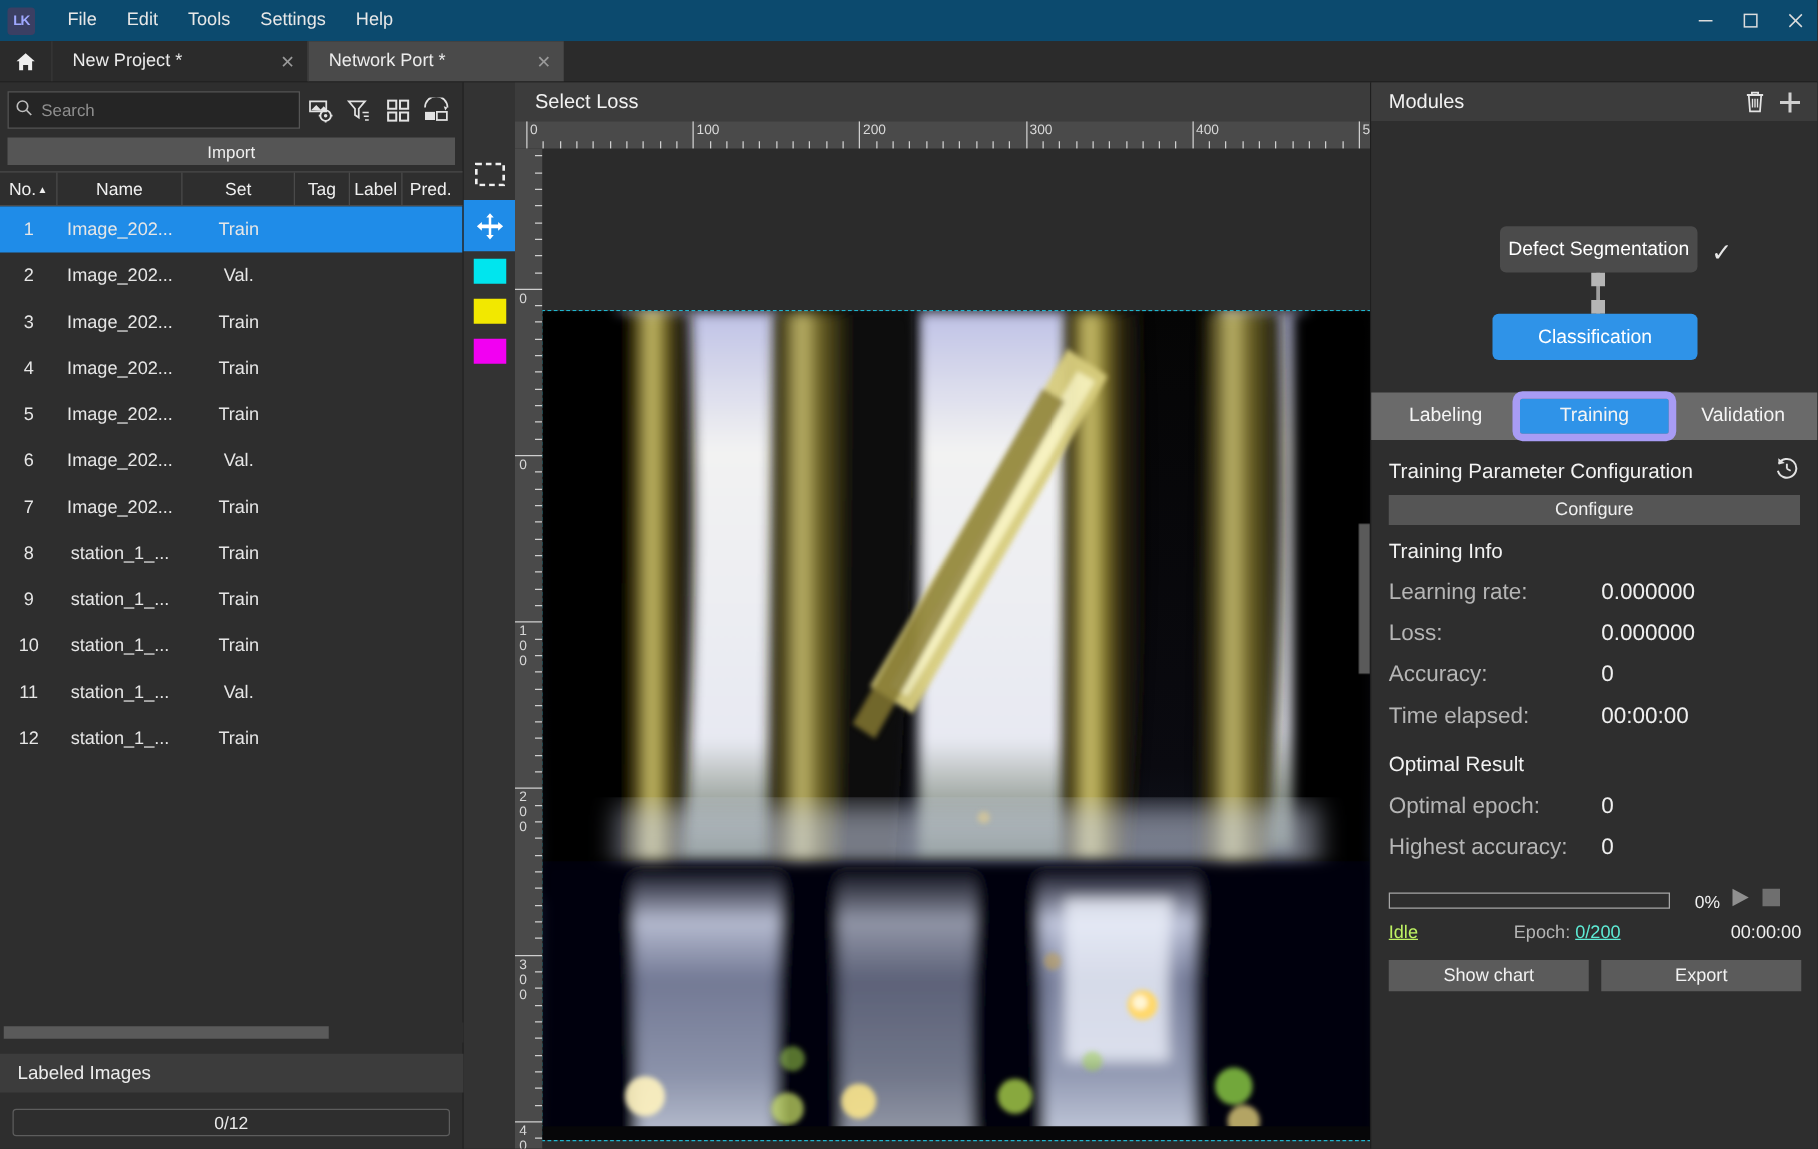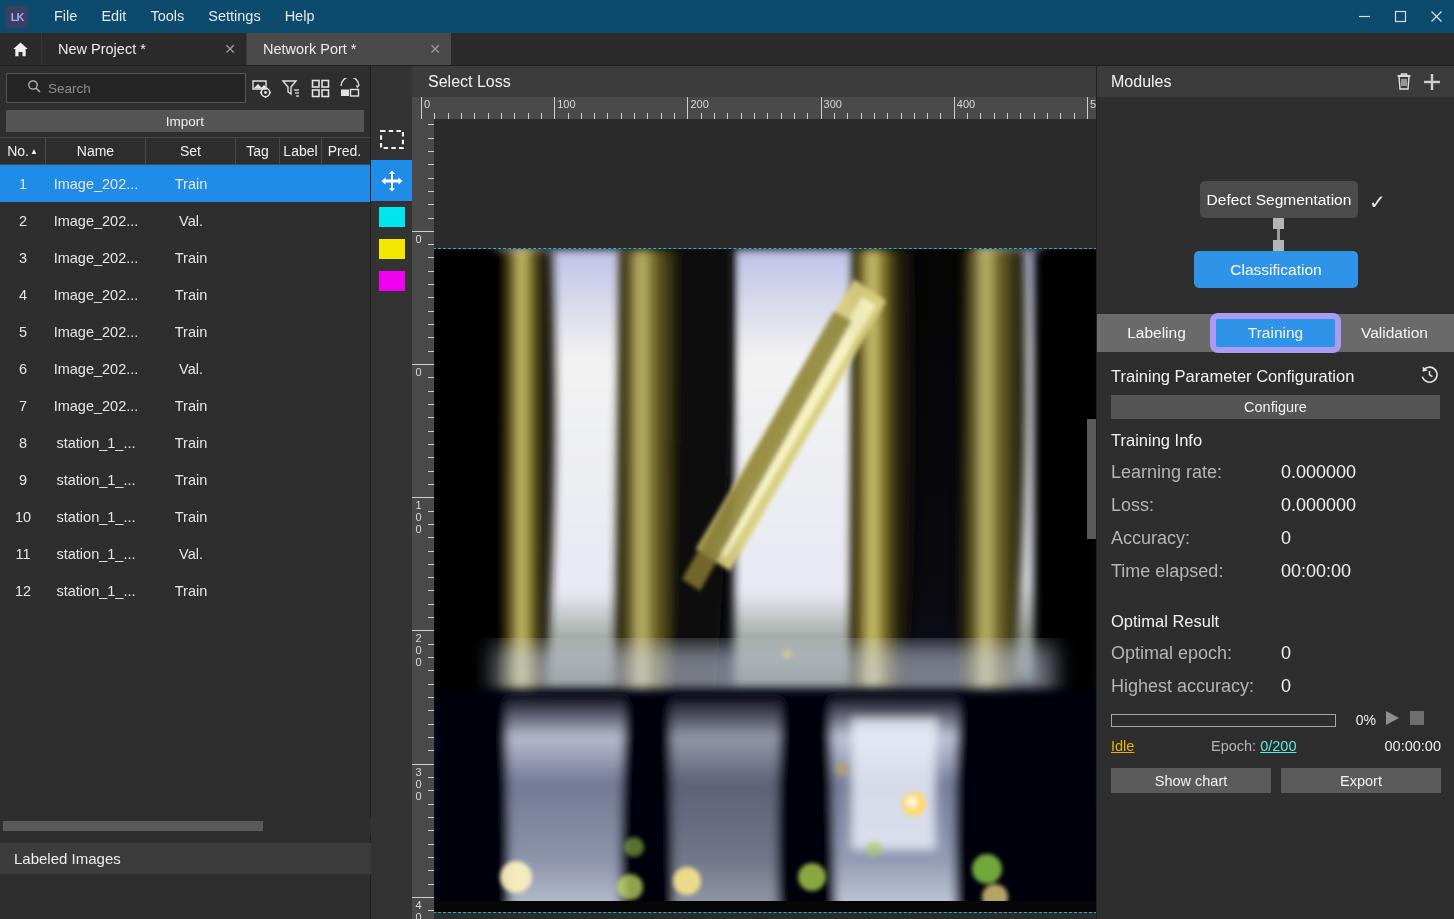--- a/index.html
+++ b/index.html
@@ -53,21 +53,21 @@
   .ptab .tclose { color: #9a9a9a; font-size: 14px; padding-left: 12px; }
 
   
   #left {
     position: absolute; left: 0; top: 66px; width: 371px; height: 853px;
     background: #2e2e2e; border-right: 1px solid #1f1f1f;
   }
   #searchrow { display: flex; align-items: center; height: 44px; padding: 0 6px; }
   #searchbox {
     flex: 1; height: 30px; background: #252525; border: 1px solid #555;
-    display: flex; align-items: center; padding: 0 20px; gap: 7px;
+    display: flex; align-items: center; padding: 0 5px; gap: 7px;
   }
   #searchbox input {
     flex: 1; background: transparent; border: none; outline: none;
     color: #ddd; font-size: 13.5px; font-family: "Liberation Sans", sans-serif;
   }
   #searchbox input::placeholder { color: #8f8f8f; }
   .tbicon {
     width: 30px; height: 30px; display: flex; align-items: center; justify-content: center;
     margin-left: 1px;
   }
@@ -218,21 +218,21 @@
   .kv { display: flex; margin-top: 12px; font-size: 18px; }
   .kv .k { width: 170px; color: #b5b5b5; }
   .kv .v { color: #efefef; }
 
   #progrow { position: absolute; left: 14px; top: 346px; width: 330px;
              display: flex; align-items: center; gap: 8px; }
   #pbar { width: 225px; height: 13px; border: 1px solid #a6a6a6; background: #2e2e2e; }
   #ppct { font-size: 14px; color: #efefef; width: 32px; text-align: right; }
   #statusrow { position: absolute; left: 14px; top: 374px; width: 330px;
                display: flex; font-size: 14.5px; align-items: baseline; }
-  #statusrow .idle { color: #eab308; width: 100px; text-decoration: underline; }
+  #statusrow .idle { color: #bef264; width: 100px; text-decoration: underline; }
   #statusrow .epoch { color: #b5b5b5; flex: 1; }
   #statusrow .epoch b { color: #5eead4; font-weight: normal; text-decoration: underline; }
   #statusrow .etime { color: #efefef; }
 
   #btnrow2 { position: absolute; left: 14px; top: 404px; width: 330px; display: flex; gap: 10px; }
   .gbtn {
     flex: 1; height: 25px; background: #5b5b5b; color: #f2f2f2;
     display: flex; align-items: center; justify-content: center; font-size: 14.5px;
   }
 </style>
@@ -453,20 +453,21 @@
           <div class="td c-label"></div>
           <div class="td c-pred"></div>
         </div>
       </div>
 
     <div id="hscroll">
       <div class="thumbx"></div>
     </div>
 
     <div id="labeledbar">Labeled Images</div>
+    <div id="labeledcount">0/12</div>
   </div>
 
   <div id="center">
 
     <div id="toolheader">Select Loss</div>
 
     <div id="toolstrip">
       <div class="tool" style="margin-top:53px">
         <svg width="24" height="19" viewBox="0 0 24 19">
           <rect x="1" y="1" width="22" height="17" fill="none" stroke="#f0f0f0" stroke-width="2.2" stroke-dasharray="4.5 3.2"></rect>
@@ -799,21 +800,21 @@
       </div>
       <div class="kv">
         <span class="k">Accuracy:</span>
         <span class="v">0</span>
       </div>
       <div class="kv">
         <span class="k">Time elapsed:</span>
         <span class="v">00:00:00</span>
       </div>
 
-      <div class="sect-title" style="margin-top:30px">Optimal Result</div>
+      <div class="sect-title" style="margin-top:20px">Optimal Result</div>
 
       <div class="kv">
         <span class="k">Optimal epoch:</span>
         <span class="v">0</span>
       </div>
       <div class="kv">
         <span class="k">Highest accuracy:</span>
         <span class="v">0</span>
       </div>
 

